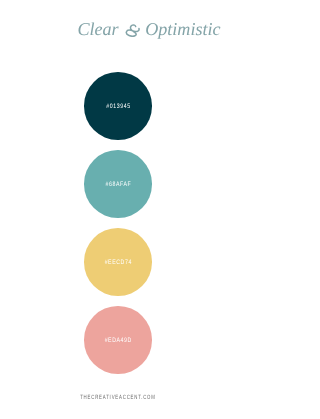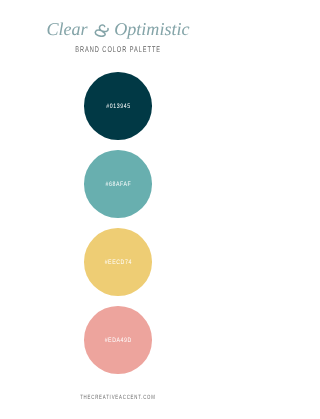--- a/index.html
+++ b/index.html
@@ -33,20 +33,21 @@
     height: 20px;
     text-align: center;
     font-family: "Liberation Serif", serif;
     font-style: italic;
     font-weight: 400;
     font-size: 18.1px;
     line-height: 18px;
     color: #84a4a8;
     white-space: nowrap;
     transform: translateZ(0);
+    padding-left: 31px;
   }
   .title-word {
     display: inline-block;
     vertical-align: baseline;
   }
   .amp {
     display: inline-block;
     width: 16px;
     height: 12.8px;
     margin: 0 4px 0 6.5px;
@@ -140,23 +141,20 @@
 <div class="page">
 
   <div class="title">
     <span class="title-word">Clear</span><span class="amp"><svg width="16" height="12.8" viewBox="0 0 15 12" aria-hidden="true">
           <g fill="none" stroke="currentColor" stroke-width="1.4" stroke-linecap="round" stroke-linejoin="round">
             <path d="M10.0 2.3 C9.6 1.1 8.2 0.6 6.9 1.1 C5.3 1.8 4.7 3.4 5.5 4.8 C6.3 6.2 8.1 7.0 9.3 8.0 C10.5 8.9 10.9 10.0 9.9 10.7 C8.5 11.7 5.8 11.6 3.8 10.8 C1.9 10.0 0.9 8.7 1.3 7.4 C1.8 6.0 3.6 5.4 5.6 5.9 C7.9 6.4 10.2 7.5 11.7 6.9 C12.8 6.5 13.4 5.3 13.1 4.2"></path>
           </g>
         </svg></span><span class="title-word">Optimistic</span>
   </div>
 
-  <div class="subtitle-wrap">
-    <span class="subtitle">BRAND COLOR PALETTE</span>
-  </div>
 
   <div class="swatches">
       <div class="swatch" style="background: rgb(1, 57, 69);">
         <div class="swatch-label-wrap">
           <span class="swatch-label" style="color: rgb(255, 255, 255);">#013945</span>
         </div>
       </div>
       <div class="swatch" style="background: rgb(104, 175, 175);">
         <div class="swatch-label-wrap">
           <span class="swatch-label" style="color: rgb(255, 255, 255);">#68AFAF</span>

